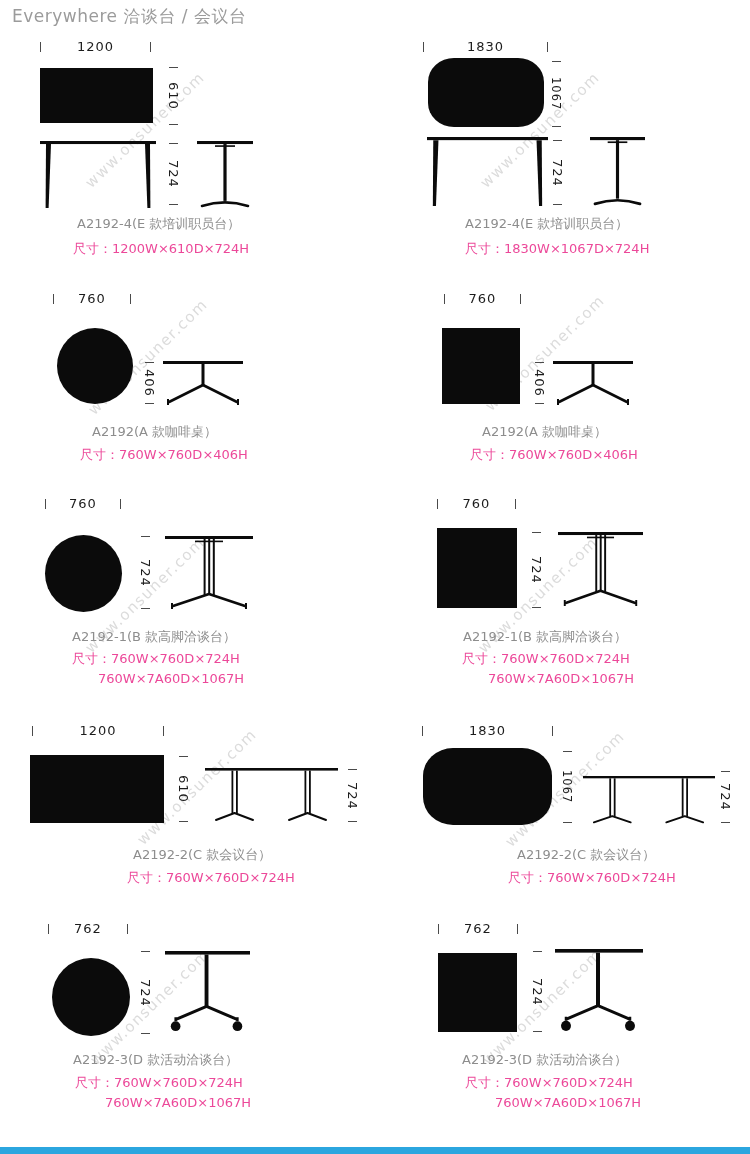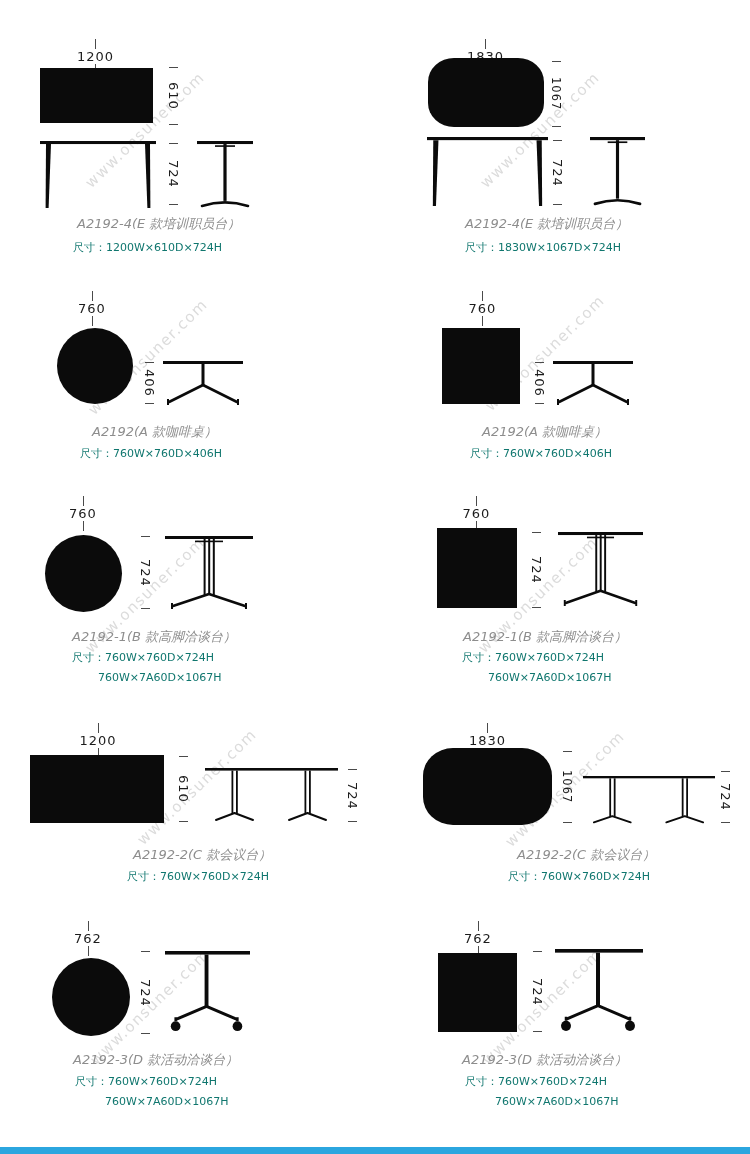--- a/index.html
+++ b/index.html
@@ -3,35 +3,35 @@
 <meta charset="utf-8">
 <style>
   html,body{margin:0;padding:0;background:#fff;}
   .page{position:relative;width:750px;height:1154px;background:#ffffff;
         font-family:"DejaVu Sans",sans-serif;overflow:hidden;}
   .title{position:absolute;left:12px;top:5px;font-size:17px;color:#9b9b9b;
          letter-spacing:.5px;white-space:nowrap;}
   .wm{position:absolute;color:#dcdcdc;font-size:15px;letter-spacing:1.5px;
       transform:translate(-50%,-50%) rotate(-44deg);white-space:nowrap;}
   .cell{position:absolute;inset:0;}
-  .wdim{position:absolute;display:flex;align-items:center;justify-content:space-between;flex-direction:column;}
+  .wdim{position:absolute;display:flex;align-items:center;justify-content:space-between;}
   .wdim .num{flex:1;text-align:center;font-size:13px;color:#1c1c1c;letter-spacing:1px;}
   .wdim .num.small{font-size:13px;}
   .vtick{width:1px;height:10px;background:#4a4a4a;}
   .vdim{position:absolute;width:14px;display:flex;flex-direction:column;
         align-items:center;justify-content:space-between;}
   .htick{width:9px;height:1px;background:#4a4a4a;}
   .vnum{writing-mode:vertical-rl;text-orientation:mixed;font-size:13px;color:#1c1c1c;
         letter-spacing:1px;}
   .vnum.small{font-size:11.5px;}
   .shape{position:absolute;background:#0b0b0b;}
   .circle{border-radius:50%;}
   .draw{position:absolute;}
-  .pname{position:absolute;font-size:13px;color:#8d8d8d;white-space:nowrap;font-style:italic;}
-  .psize{position:absolute;font-size:11px;color:#0f766e;white-space:nowrap;}
+  .pname{position:absolute;font-size:13px;color:#8d8d8d;white-space:nowrap;}
+  .psize{position:absolute;font-size:13px;color:#ec4899;white-space:nowrap;}
   .footer-bar{position:absolute;left:0;top:1147px;width:750px;height:7px;background:#2BA6DF;}
 </style>
 </head>
 <body>
 
 <svg width="0" height="0" style="position:absolute" aria-hidden="true">
   <defs>
     <symbol id="legs4" viewBox="0 0 116 66">
       <rect x="0" y="0" width="116" height="3" fill="#0b0b0b"></rect>
       <path d="M6,3 L11,3 L8.6,66 L5.6,66 Z" fill="#0b0b0b"></path>
@@ -73,20 +73,21 @@
       <path d="M43,56 L12,69 M43,56 L74,69" stroke="#0b0b0b" stroke-width="3" fill="none" stroke-linecap="round"></path>
       <path d="M11,67 L11,71 M75,67 L75,71" stroke="#0b0b0b" stroke-width="2.5" fill="none"></path>
       <circle cx="11" cy="76" r="5" fill="#0b0b0b"></circle>
       <circle cx="75" cy="76" r="5" fill="#0b0b0b"></circle>
     </symbol>
   </defs>
 </svg>
 
 <div class="page">
 
+  <div class="title" style="color: rgb(155, 155, 155);">Everywhere 洽谈台 / 会议台</div>
 
   <span class="wm" style="left:145px;top:130px">www.onsuner.com</span>
   <span class="wm" style="left:540px;top:130px">www.onsuner.com</span>
   <span class="wm" style="left:148px;top:357px">www.onsuner.com</span>
   <span class="wm" style="left:545px;top:353px">www.onsuner.com</span>
   <span class="wm" style="left:145px;top:595px">www.onsuner.com</span>
   <span class="wm" style="left:538px;top:595px">www.onsuner.com</span>
   <span class="wm" style="left:197px;top:787px">www.onsuner.com</span>
   <span class="wm" style="left:565px;top:789px">www.onsuner.com</span>
   <span class="wm" style="left:150px;top:1007px">www.onsuner.com</span>

